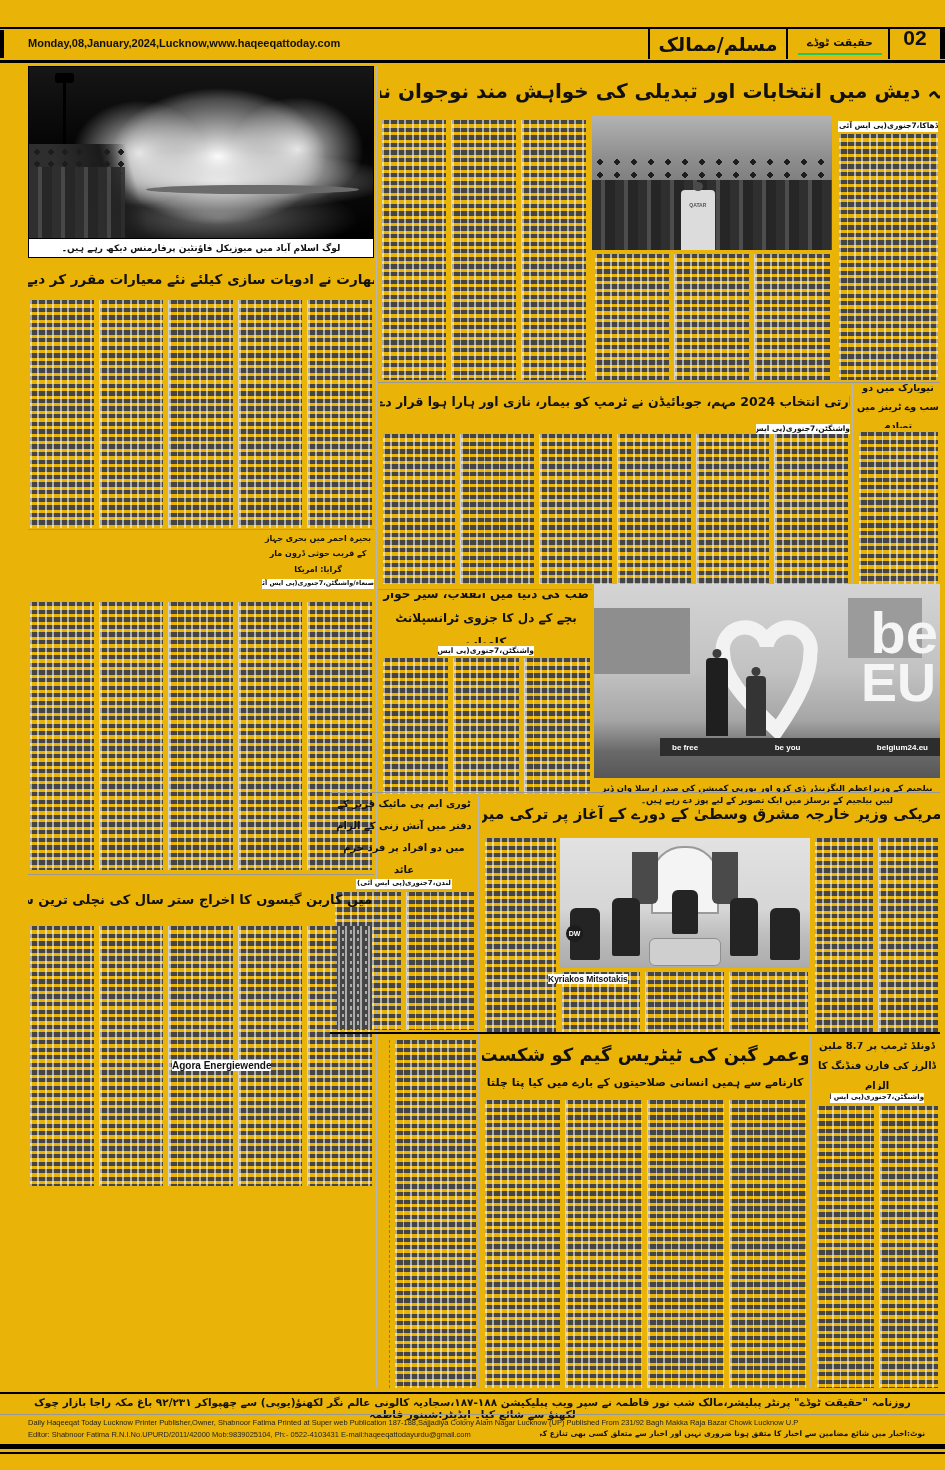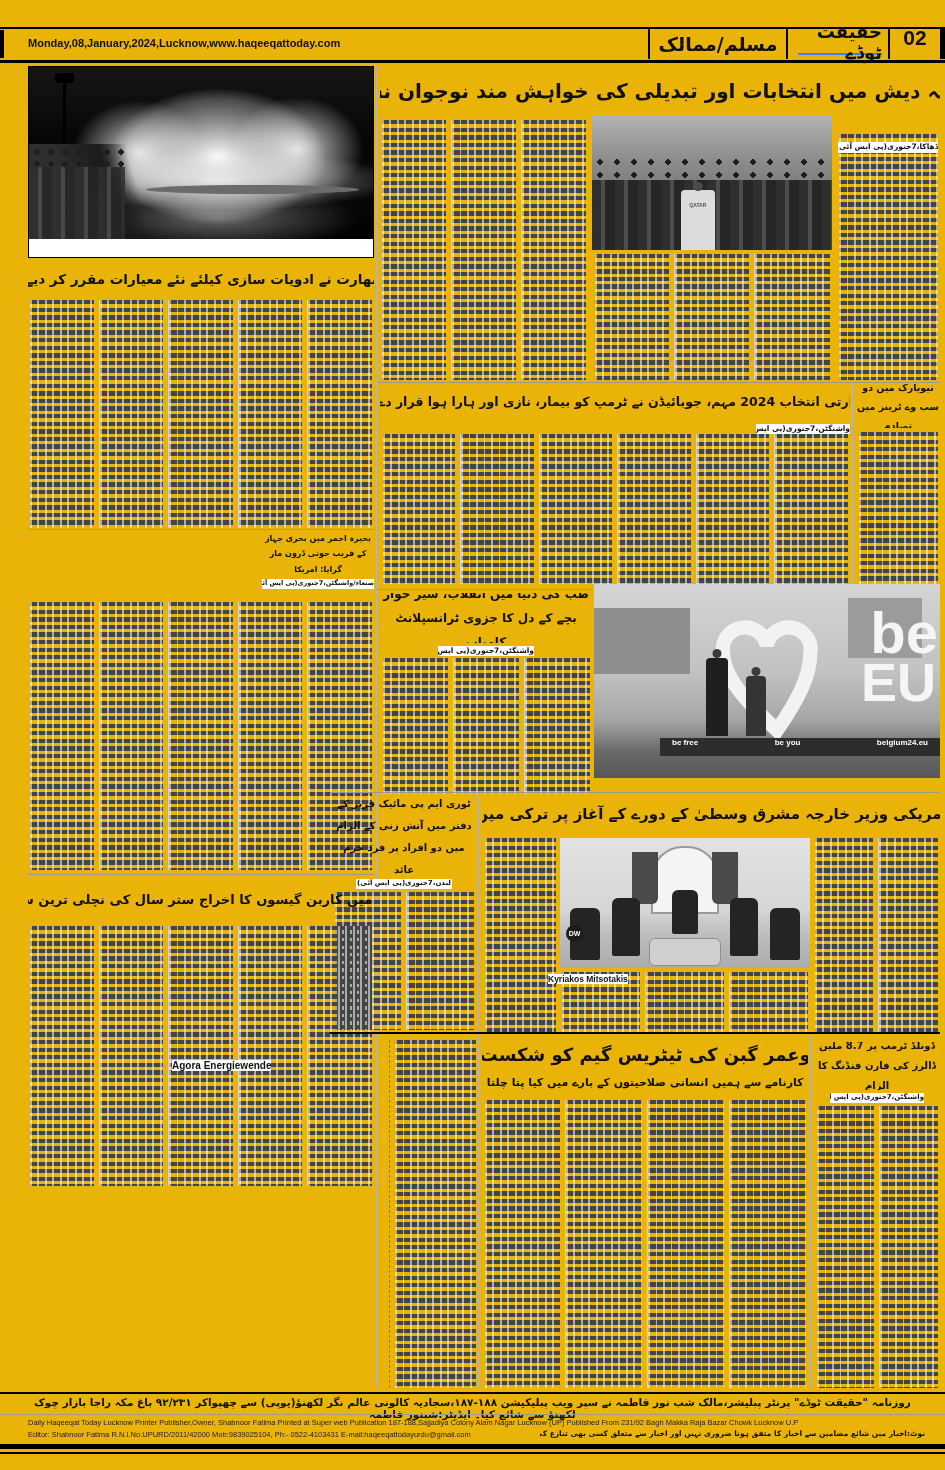--- a/index.html
+++ b/index.html
@@ -47,21 +47,21 @@
   .pool-edge{position:absolute;left:34%;bottom:26%;width:62%;height:9px;background:#6b6b6b;border-radius:50%;}
   
   .gray-photo{position:absolute;overflow:hidden;}
   .heads{position:absolute;left:0;right:0;
       background-image:radial-gradient(circle 4.5px at 8px 6px,#1d1d1d 58%,rgba(0,0,0,0) 62%);
       background-size:17px 13px;}
   .bodies{position:absolute;left:0;right:0;
       background-image:repeating-linear-gradient(90deg,#2f2f2f 0 9px,#4d4d4d 9px 13px,#262626 13px 23px);}
   
   .beletter{position:absolute;color:#f5f5f5;font-weight:bold;font-family:"Liberation Sans",sans-serif;line-height:.85;}
-  .sign-strip{position:absolute;display:flex;justify-content:space-between;
+  .sign-strip{position:absolute;display:flex;align-items:center;justify-content:space-between;
       background:#2d2d2d;color:#fff;font-family:"Liberation Sans",sans-serif;font-weight:bold;}
   .figure{position:absolute;background:#1f1f1f;border-radius:4px 4px 0 0;}
   .figure .head{position:absolute;left:50%;top:-9px;transform:translateX(-50%);width:9px;height:9px;border-radius:50%;background:#3c3c3c;}
   
   .flag{position:absolute;width:26px;height:52px;background:#4a4a4a;border-radius:0 0 6px 6px;}
   .dw{position:absolute;width:17px;height:17px;border-radius:50%;background:#1c1c1c;color:#fff;
       display:flex;align-items:center;justify-content:center;font-family:"Liberation Sans",sans-serif;font-size:7px;font-weight:bold;}
   .seated{position:absolute;background:#242424;border-radius:6px 6px 2px 2px;}
   
   .foot-urdu{position:absolute;direction:rtl;text-align:center;font-size:10.5px;font-weight:bold;}
@@ -70,39 +70,40 @@
 </style>
 </head>
 <body>
 
 <div id="paper">
 
   <div class="rule" style="left:0;top:27px;width:945px;height:2px;"></div>
   <div class="rule" style="left:0;top:30px;width:4px;height:28px;"></div>
   <div class="hdr-date" style="left:28px;top:37px;width:420px;">Monday,08,January,2024,Lucknow,www.haqeeqattoday.com</div>
   <div class="hdr-cell" style="left:648px;top:29px;width:140px;height:30px;font-size:19px;border-left:2px solid #000;border-right:2px solid #000;">مسلم/ممالک</div>
-  <div class="hdr-cell" style="left:798px;top:31px;width:84px;height:24px;font-size:18px;border-bottom:2px solid #3b82f6;">حقیقت ٹوڈے</div>
+  <div class="hdr-cell" style="left:798px;top:31px;width:84px;height:24px;font-size:11px;border-bottom:2px solid #22c55e;">حقیقت ٹوڈے</div>
   <div class="rule" style="left:888px;top:29px;width:2px;height:30px;"></div>
   <div class="hdr-cell" style="left:892px;top:29px;width:46px;height:18px;font-size:21px;font-family:'Liberation Sans',sans-serif;">02</div>
   <div class="rule" style="left:940px;top:29px;width:5px;height:30px;"></div>
   <div class="rule" style="left:0;top:60px;width:945px;height:3px;"></div>
 
   <div class="photobox" style="left:28px;top:66px;width:346px;height:192px;">
     <div class="fountain">
       <div class="lamp" style="left:34px;top:8px;width:3px;height:120px;"></div>
       <div class="lamp" style="left:26px;top:6px;width:19px;height:10px;border-radius:3px;"></div>
       <div class="walkway"></div>
       <div class="pool-edge"></div>
       <div class="heads" style="top:46%;height:16%;left:0;width:30%;background-size:14px 12px;"></div>
       <div class="bodies" style="top:58%;height:42%;left:0;width:28%;opacity:.85;"></div>
     </div>
+    <div class="photocap">لوگ اسلام آباد میں میوزیکل فاؤنٹین پرفارمنس دیکھ رہے ہیں۔</div>
   </div>
 
   <div class="hl nowrap" style="left:380px;top:64px;width:560px;height:54px;font-size:20px;">بنگلہ دیش میں انتخابات اور تبدیلی کی خواہش مند نوجوان نسل</div>
-  <div class="dateline" style="left:838px;top:121px;width:100px;height:11px;margin-top:21px;">ڈھاکا،7جنوری(پی ایس آئی)</div>
+  <div class="dateline" style="left:838px;top:121px;width:100px;height:11px;">ڈھاکا،7جنوری(پی ایس آئی)</div>
 
   <div class="cols" style="left:380px;top:120px;width:208px;height:260px;">
     <div class="col"></div>
       <div class="col"></div>
       <div class="col"></div>
   </div>
   <div class="cols" style="left:836px;top:134px;width:104px;height:246px;">
     <div class="col"></div>
   </div>
 
@@ -182,20 +183,21 @@
       </div>
     <div class="figure" style="left:152px;top:92px;width:20px;height:60px;background:#343434;">
         <div class="head"></div>
       </div>
     <div class="sign-strip" style="left:66px;right:0;bottom:22px;height:18px;padding:0 12px;font-size:8px;">
       <span>be free</span>
       <span>be you</span>
       <span>belgium24.eu</span>
     </div>
   </div>
+  <div class="capline" style="left:594px;top:782px;width:346px;height:26px;">بیلجیم کے وزیراعظم الیگزینڈر ڈی کرو اور یورپی کمیشن کی صدر ارسلا وان ڈیر لیین بیلجیم کے برسلز میں ایک تصویر کے لیے پوز دے رہے ہیں۔</div>
 
   <div class="rule-soft" style="left:330px;top:792px;width:610px;height:1px;"></div>
   <div class="hl nowrap" style="left:482px;top:796px;width:458px;height:36px;font-size:15px;">امریکی وزیر خارجہ مشرق وسطیٰ کے دورے کے آغاز پر ترکی میں</div>
   <div class="cols" style="left:482px;top:838px;width:76px;height:196px;">
     <div class="col"></div>
   </div>
   <div class="gray-photo" style="left:560px;top:838px;width:250px;height:130px;background:linear-gradient(180deg,#e2e2e2 0%,#d6d6d6 55%,#bdbdbd 75%,#ababab 100%);">
     <div style="position:absolute;left:50%;top:8px;transform:translateX(-50%);width:64px;height:64px;background:#f4f4f4;border:2px solid #9a9a9a;border-radius:32px 32px 0 0;"></div>
     <div class="flag" style="left:72px;top:14px;"></div>
     <div class="flag" style="right:72px;top:14px;"></div>

